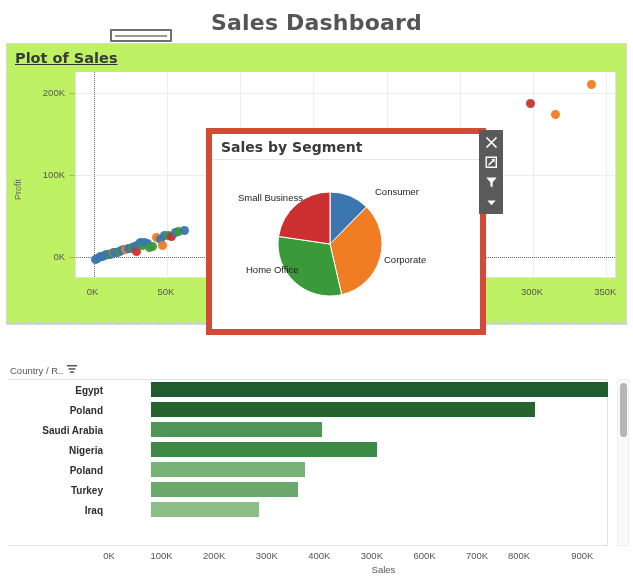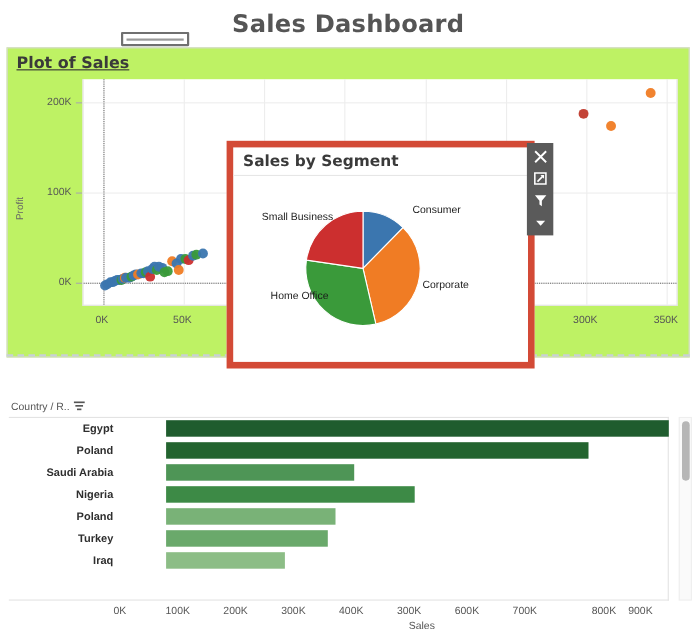--- a/index.html
+++ b/index.html
@@ -523,18 +523,18 @@
   <div id="bar-axis">
     <div id="bar-x-ticks">
         <div class="bar-x-tick" style="left: 0px; top: 2px;">0K</div>
         <div class="bar-x-tick" style="left: 52.5806px; top: 2px;">100K</div>
         <div class="bar-x-tick" style="left: 105.161px; top: 2px;">200K</div>
         <div class="bar-x-tick" style="left: 157.742px; top: 2px;">300K</div>
         <div class="bar-x-tick" style="left: 210.323px; top: 2px;">400K</div>
         <div class="bar-x-tick" style="left: 262.903px; top: 2px;">300K</div>
         <div class="bar-x-tick" style="left: 315.484px; top: 2px;">600K</div>
         <div class="bar-x-tick" style="left: 368.065px; top: 2px;">700K</div>
-        <div class="bar-x-tick" style="left: 440px; top: 2px;">800K</div>
+        <div class="bar-x-tick" style="left: 410px; top: 2px;">800K</div>
         <div class="bar-x-tick" style="left: 473.226px; top: 2px;">900K</div>
       </div>
     <div id="bar-x-title" style="left: 0px; width: 549px;">Sales</div>
   </div>
 </div>
 
 </body></html>

